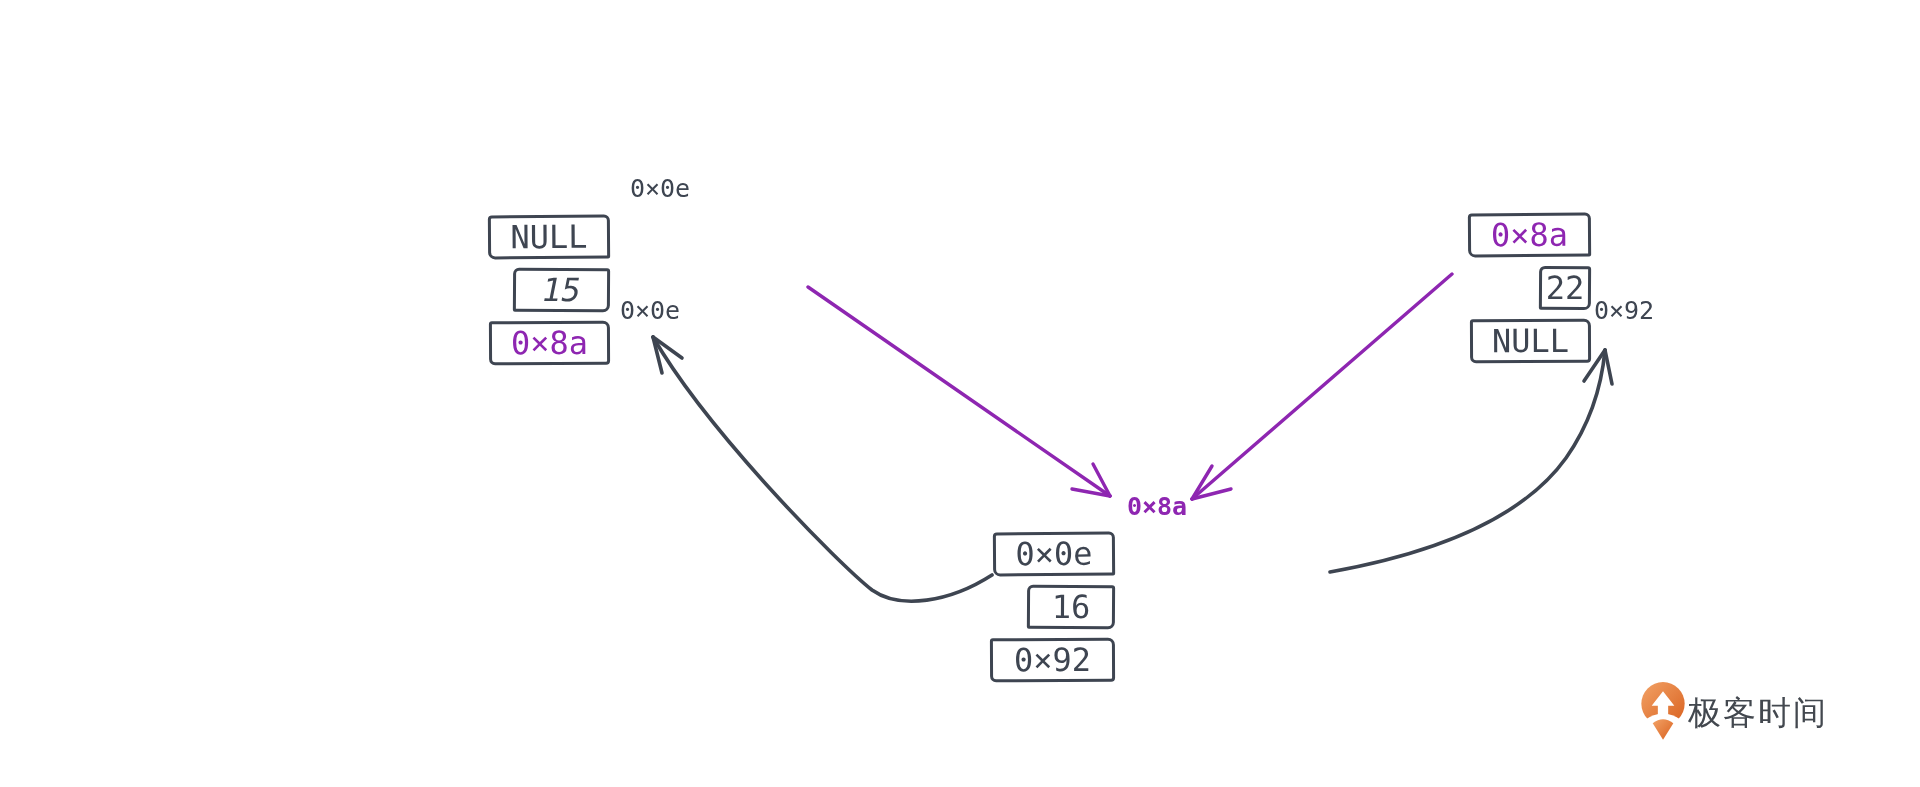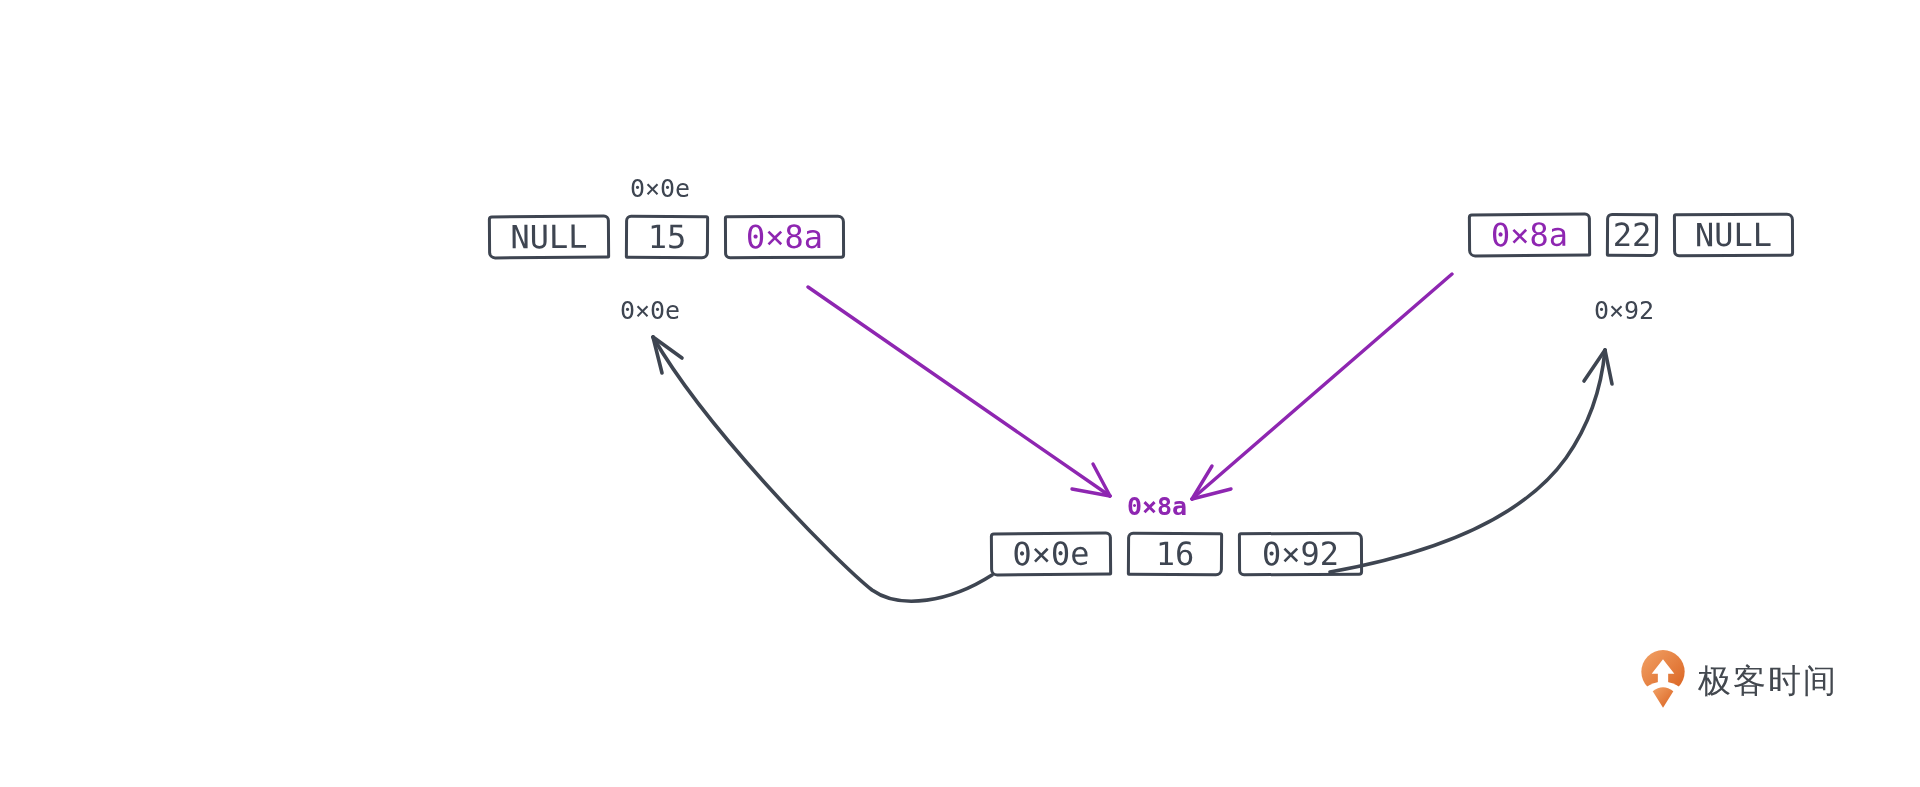--- a/index.html
+++ b/index.html
@@ -22,52 +22,53 @@
     position: absolute;
     left: 120px;
     top: 216px;
     font-size: 36px;
     letter-spacing: 1px;
     color: var(--ink);
   }
   .node {
     position: absolute;
     display: flex;
-    gap: 15px;
-    align-items: flex-start;
+    gap: 9px;
+    align-items: flex-end;
+    flex-direction: column;
   }
   .node .cell {
     background: #fff;
     border: 3px solid var(--ink);
     display: flex;
     align-items: center;
     justify-content: center;
     font-family: "DejaVu Sans Mono", "Liberation Mono", monospace;
     font-size: 32px;
     color: var(--ink);
   }
   
   .node .cell:nth-child(1) { border-radius: 4px 6px 2px 7px; transform: rotate(-0.4deg); }
   .node .cell:nth-child(2) { border-radius: 6px 3px 7px 2px; transform: rotate(0.35deg); }
   .node .cell:nth-child(3) { border-radius: 3px 7px 4px 6px; transform: rotate(-0.25deg); }
   .cell.accent { color: var(--accent); }
 
   .node-left  { left: 488px; top: 215px; height: 70px; }
   .node-left  .cell:nth-child(1) { width: 122px; }
-  .node-left  .cell:nth-child(2) { width: 84px; }
+  .node-left  .cell:nth-child(2) { width: 97px; font-style: italic; }
   .node-left  .cell:nth-child(3) { width: 121px; }
 
   .node-right { left: 1468px; top: 213px; height: 70px; }
   .node-right .cell:nth-child(1) { width: 123px; }
   .node-right .cell:nth-child(2) { width: 52px; }
   .node-right .cell:nth-child(3) { width: 121px; }
 
   .node-center { left: 990px; top: 532px; height: 75px; }
   .node-center .cell:nth-child(1) { width: 122px; }
-  .node-center .cell:nth-child(2) { width: 96px; }
+  .node-center .cell:nth-child(2) { width: 88px; }
   .node-center .cell:nth-child(3) { width: 125px; }
 
   .addr {
     position: absolute;
     width: 140px;
     text-align: center;
     font-family: "DejaVu Sans Mono", "Liberation Mono", monospace;
     font-size: 25px;
     color: var(--ink);
   }
@@ -84,24 +85,23 @@
     height: 787px;
     pointer-events: none;
   }
   .arrows path { fill: none; stroke-linecap: round; stroke-linejoin: round; }
   .ink-stroke path    { stroke: var(--ink); stroke-width: 3.6px; }
   .accent-stroke path { stroke: var(--accent); stroke-width: 3.4px; }
 
   .logo {
     position: absolute;
     left: 1638px;
-    top: 648px;
+    top: 680px;
     display: flex;
     align-items: center;
-    gap: 10px;
   }
   .logo-text {
     font-size: 33px;
     font-weight: 500;
     letter-spacing: 2px;
     color: var(--logo-text);
   }
 </style>
 </head>
 <body>

